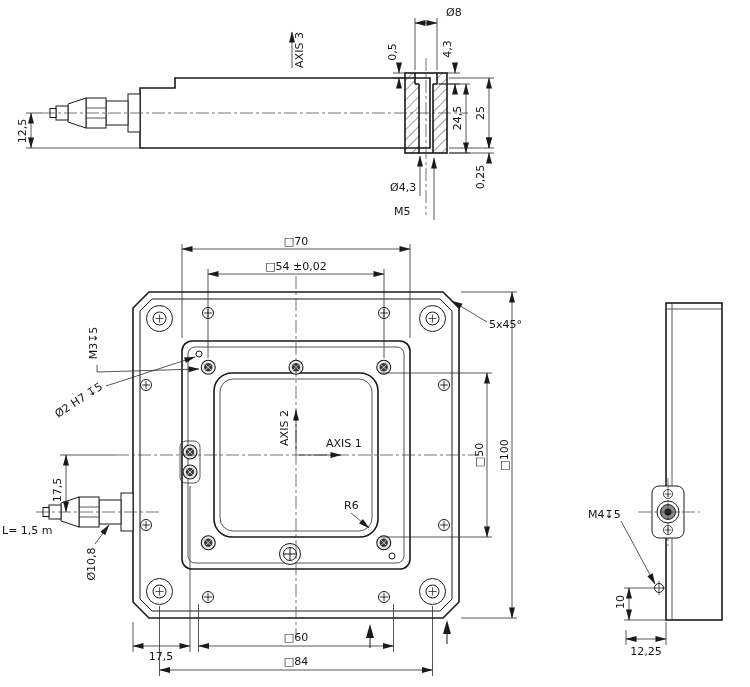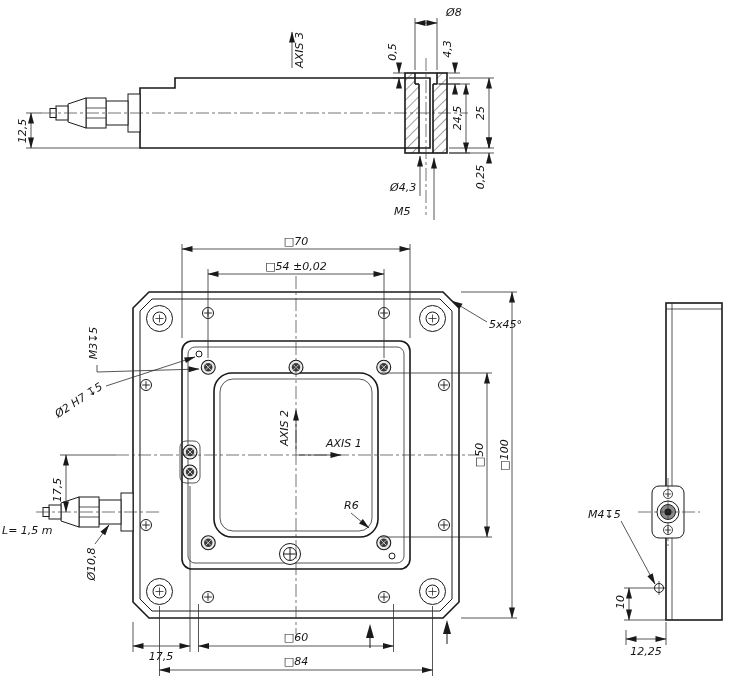--- a/index.html
+++ b/index.html
@@ -1,16 +1,16 @@
 <!DOCTYPE html>
 <html><head>
 <meta charset="utf-8">
 <style>
   html,body{margin:0;padding:0;background:#fff;}
-  .stage{width:750px;height:687px;background:#ffffff;position:relative;overflow:hidden;font-style:italic;}
+  .stage{width:750px;height:687px;background:#ffffff;position:relative;overflow:hidden;}
   svg{display:block;}
   text{font-family:"DejaVu Sans","Liberation Sans",sans-serif;font-size:11px;fill:#141414;}
   .thick{fill:none;stroke:#1a1a1a;stroke-width:1.6;stroke-linejoin:miter;}
   .med{fill:none;stroke:#1a1a1a;stroke-width:1;}
   .thin{fill:none;stroke:#2c2c2c;stroke-width:0.8;}
   .dim{fill:none;stroke:#2c2c2c;stroke-width:0.8;}
   .cl{fill:none;stroke:#3a3a3a;stroke-width:0.7;stroke-dasharray:13 3 3 3;}
   .wfill{fill:#ffffff;}
 </style>
 </head>

